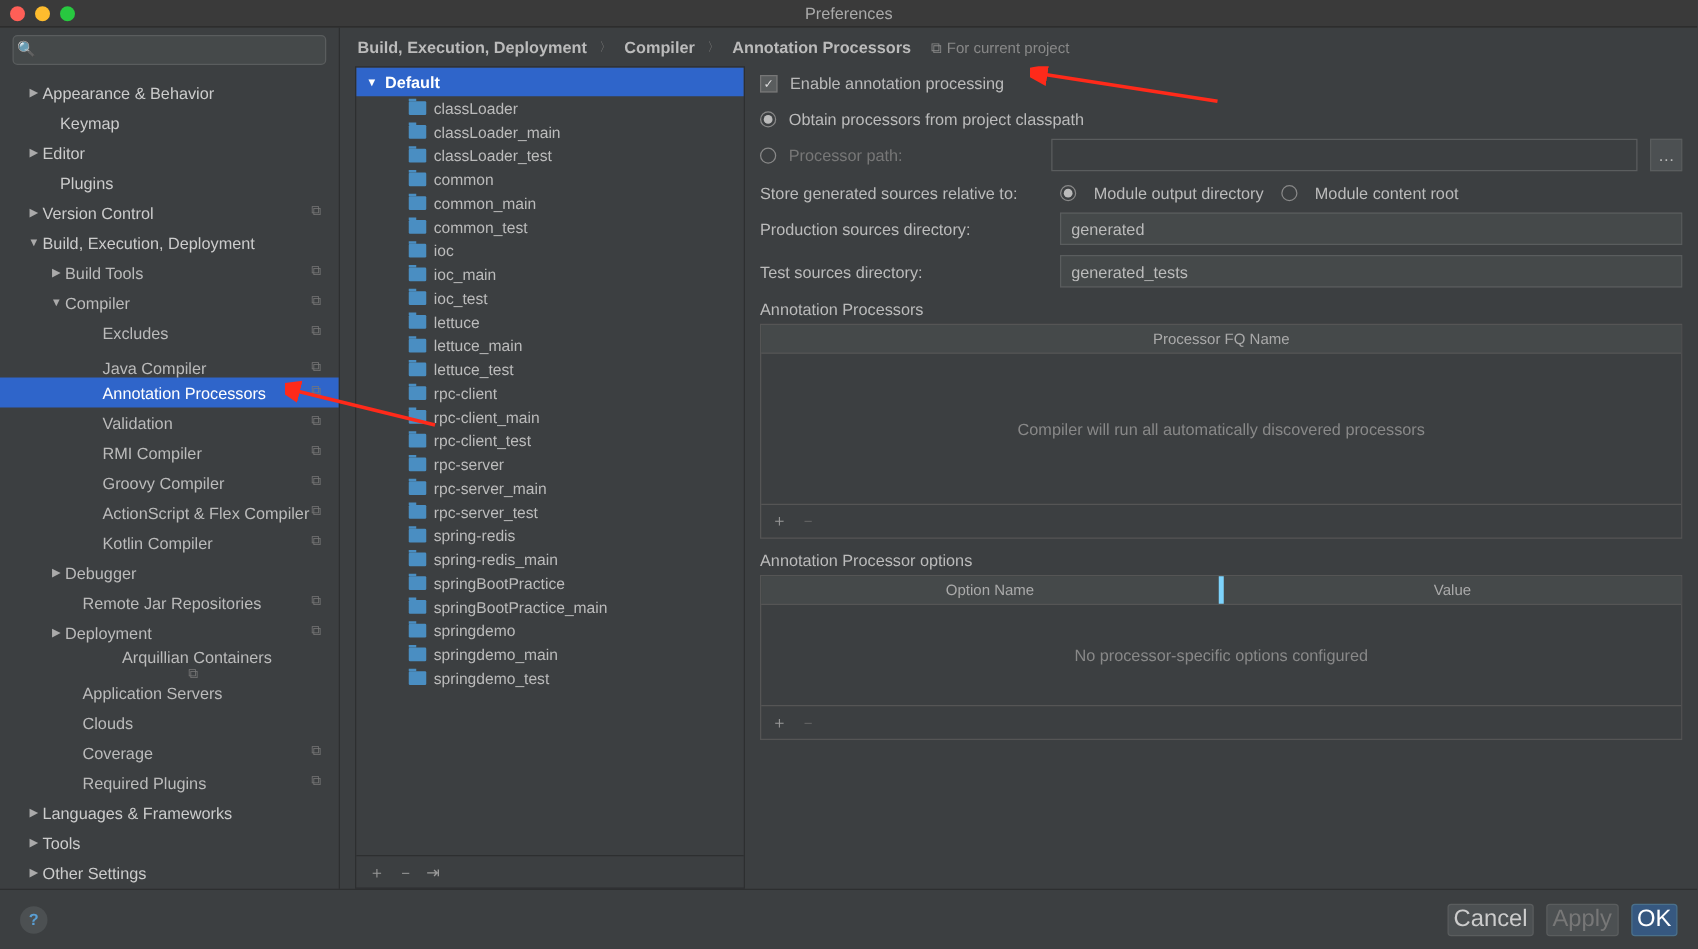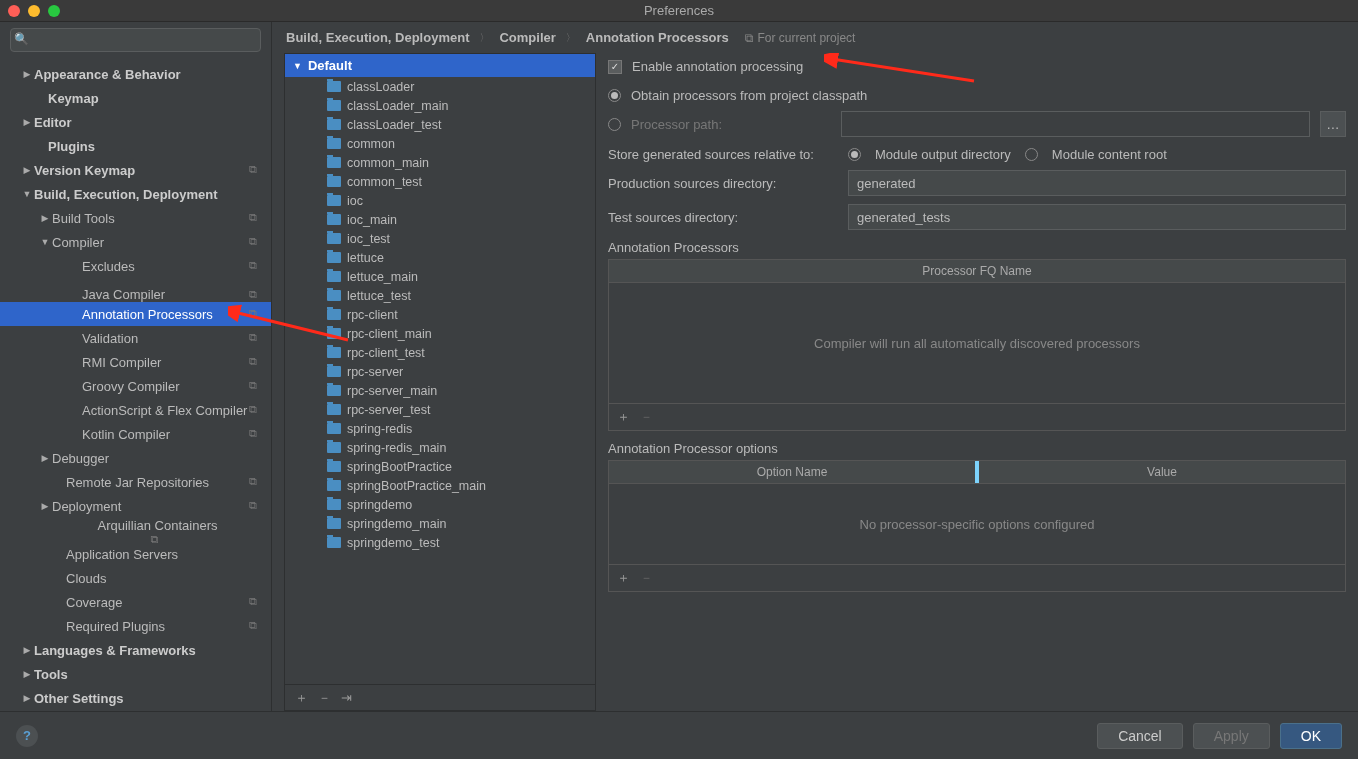--- a/index.html
+++ b/index.html
@@ -13,21 +13,21 @@
 .sidebar { width:272px; background:#3c3f41; border-right:1px solid #2d2f30; display:flex; flex-direction:column; }
 .search { padding:6px 10px; }
 .search input { width:100%; height:24px; background:#45494a; border:1px solid #5a5d5e; border-radius:4px; color:#bbb; padding:0 6px 0 22px; font-size:12px; }
 .search-wrap { position:relative; }
 .search-wrap .ic { position:absolute; left:14px; top:10px; color:#888; font-size:12px; }
 .tree { flex:1; overflow:auto; padding-top:4px; }
 .ti { display:flex; align-items:center; height:24px; padding-right:8px; cursor:default; }
 .ti .arrow { width:14px; text-align:center; color:#aaa; font-size:9px; }
 .ti .label { flex:1; }
 .ti .badge { width:14px; height:14px; color:#777; font-size:11px; }
-.ti.bold .label { font-weight:bold; color:#ccc; }
+.ti.bold .label { font-weight:normal; color:#ccc; }
 .ti.selected { background:#2f65ca; color:#fff; }
 .ti.selected .label { color:#fff; }
 .content { flex:1; display:flex; flex-direction:column; min-width:0; }
 .breadcrumb { padding:8px 14px; display:flex; align-items:center; gap:10px; color:#bbb; font-size:13px; }
 .breadcrumb .seg.bold { font-weight:bold; }
 .breadcrumb .sep { color:#777; font-size:10px; }
 .breadcrumb .proj { color:#888; font-size:12px; display:flex; align-items:center; gap:4px; margin-left:6px; }
 .body { flex:1; display:flex; min-height:0; padding:0 12px 0 0; }
 .profiles { width:312px; background:#3c3f41; border:1px solid #2d2f30; margin:0 10px 0 12px; display:flex; flex-direction:column; }
 .plist { flex:1; overflow:auto; }
@@ -52,21 +52,21 @@
 .tablebox { border:1px solid #555; background:#3c3f41; }
 .thead { background:#45494a; display:flex; border-bottom:1px solid #555; }
 .thead .th { flex:1; text-align:center; padding:4px; color:#aaa; font-size:12px; border-right:4px solid #7dd3fc; }
 .thead .th:last-child { border-right:none;text-align:center; }
 .tbody { height:120px; display:flex; align-items:center; justify-content:center; color:#888; font-size:13px; }
 .tbody.small { height:80px; }
 .tbtns { border-top:1px solid #555; padding:4px 8px; display:flex; gap:10px; color:#999; }
 .footer { height:48px; border-top:1px solid #2d2f30; display:flex; align-items:center; padding:0 16px; }
 .footer .help { width:22px; height:22px; border-radius:50%; background:#4c5052; color:#5a9fd4; display:flex; align-items:center; justify-content:center; font-weight:bold; }
 .footer .sp { flex:1; }
-.footer button { height:26px; padding:0 20px; margin-left:10px; background:#4c5052; border:1px solid #5a5d5e; color:#ccc; font-size:14px; border-radius:3px; }
+.footer button { height:26px; padding:0 4px; margin-left:10px; background:#4c5052; border:1px solid #5a5d5e; color:#ccc; font-size:19px; border-radius:3px; }
 .footer button.primary { background:#365880; border-color:#4a708b; color:#fff; }
 .footer button:disabled { color:#777; }
 .arrow-ann { position:absolute; pointer-events:none; }
 .formgrid { display:grid; grid-template-columns:230px 1fr auto; gap:8px 10px; align-items:center; margin-top:6px; }
 .formgrid .span2 { grid-column:2 / span 2; }
 </style>
 </head>
 <body>
 
 <div class="titlebar">
@@ -96,21 +96,21 @@
         <div class="ti bold" style="padding-left: 20px;">
           <span class="arrow">▶</span>
           <span class="label">Editor</span>
         </div>
         <div class="ti bold" style="padding-left: 34px;">
           <span class="arrow"></span>
           <span class="label">Plugins</span>
         </div>
         <div class="ti bold" style="padding-left: 20px;">
           <span class="arrow">▶</span>
-          <span class="label">Version Keymap</span>
+          <span class="label">Version Control</span>
           <span class="badge">⧉</span>
         </div>
         <div class="ti bold" style="padding-left: 20px;">
           <span class="arrow">▼</span>
           <span class="label">Build, Execution, Deployment</span>
         </div>
         <div class="ti" style="padding-left: 38px;">
           <span class="arrow">▶</span>
           <span class="label">Build Tools</span>
           <span class="badge">⧉</span>

